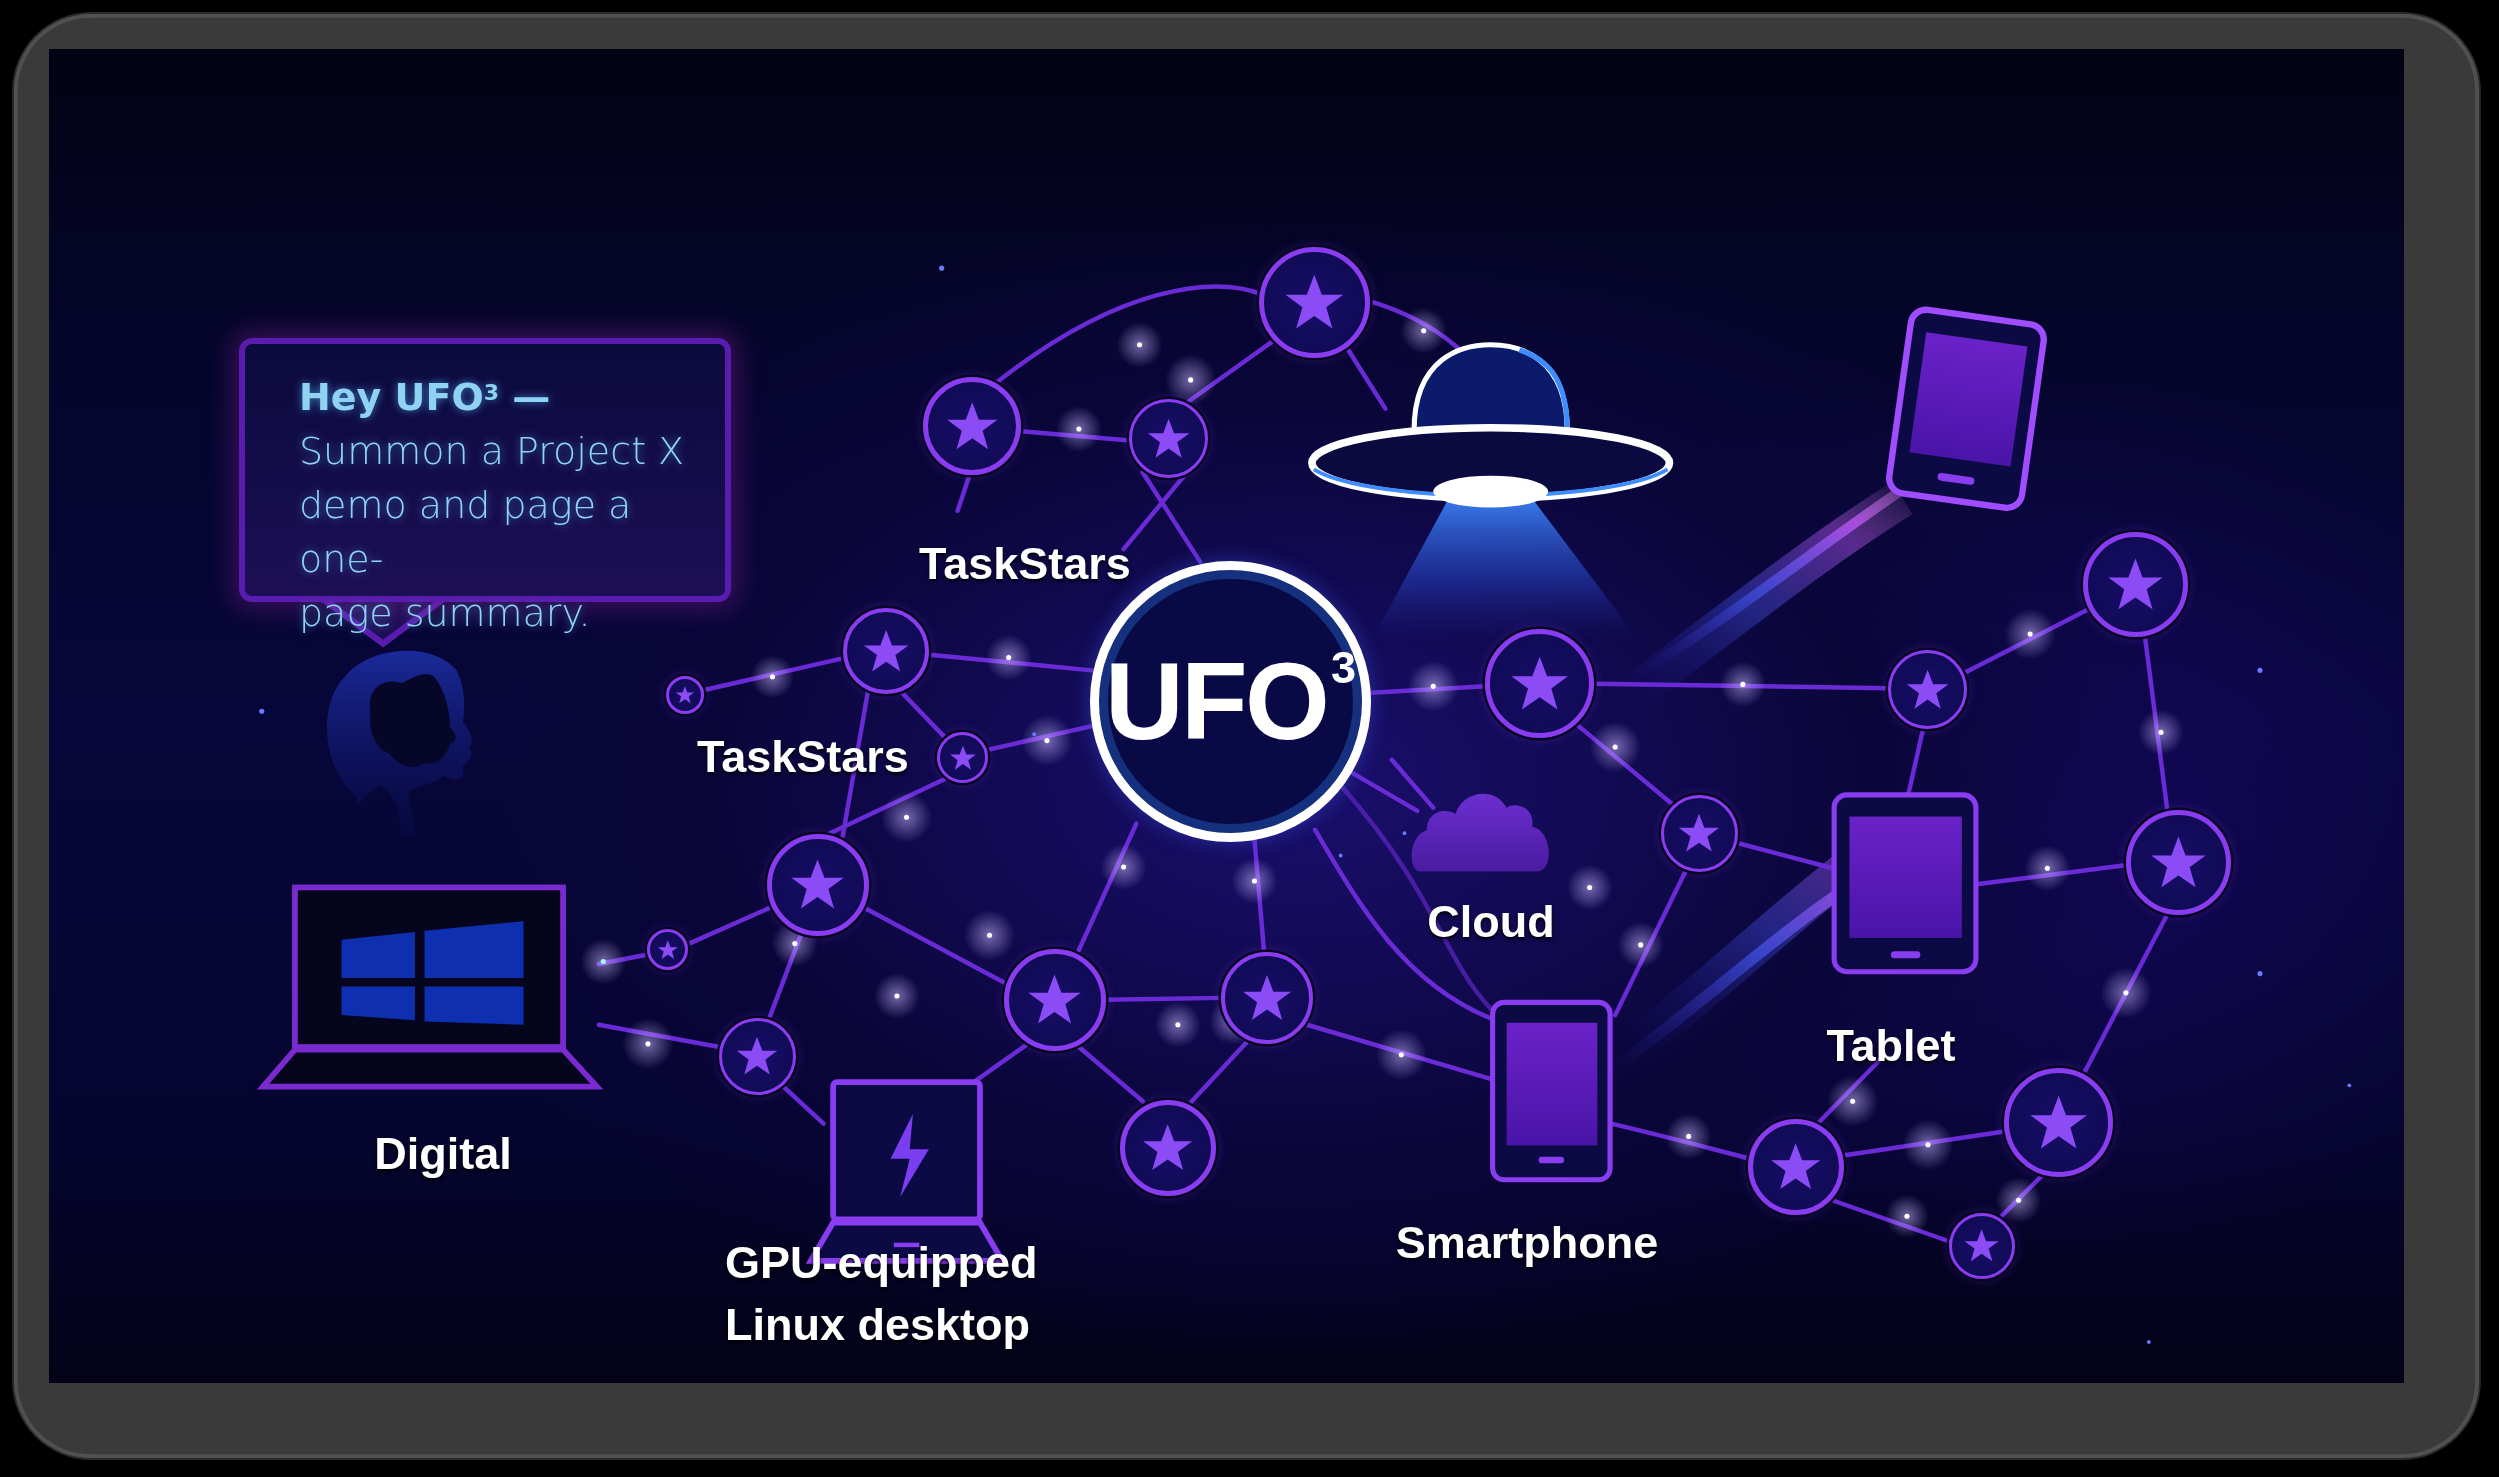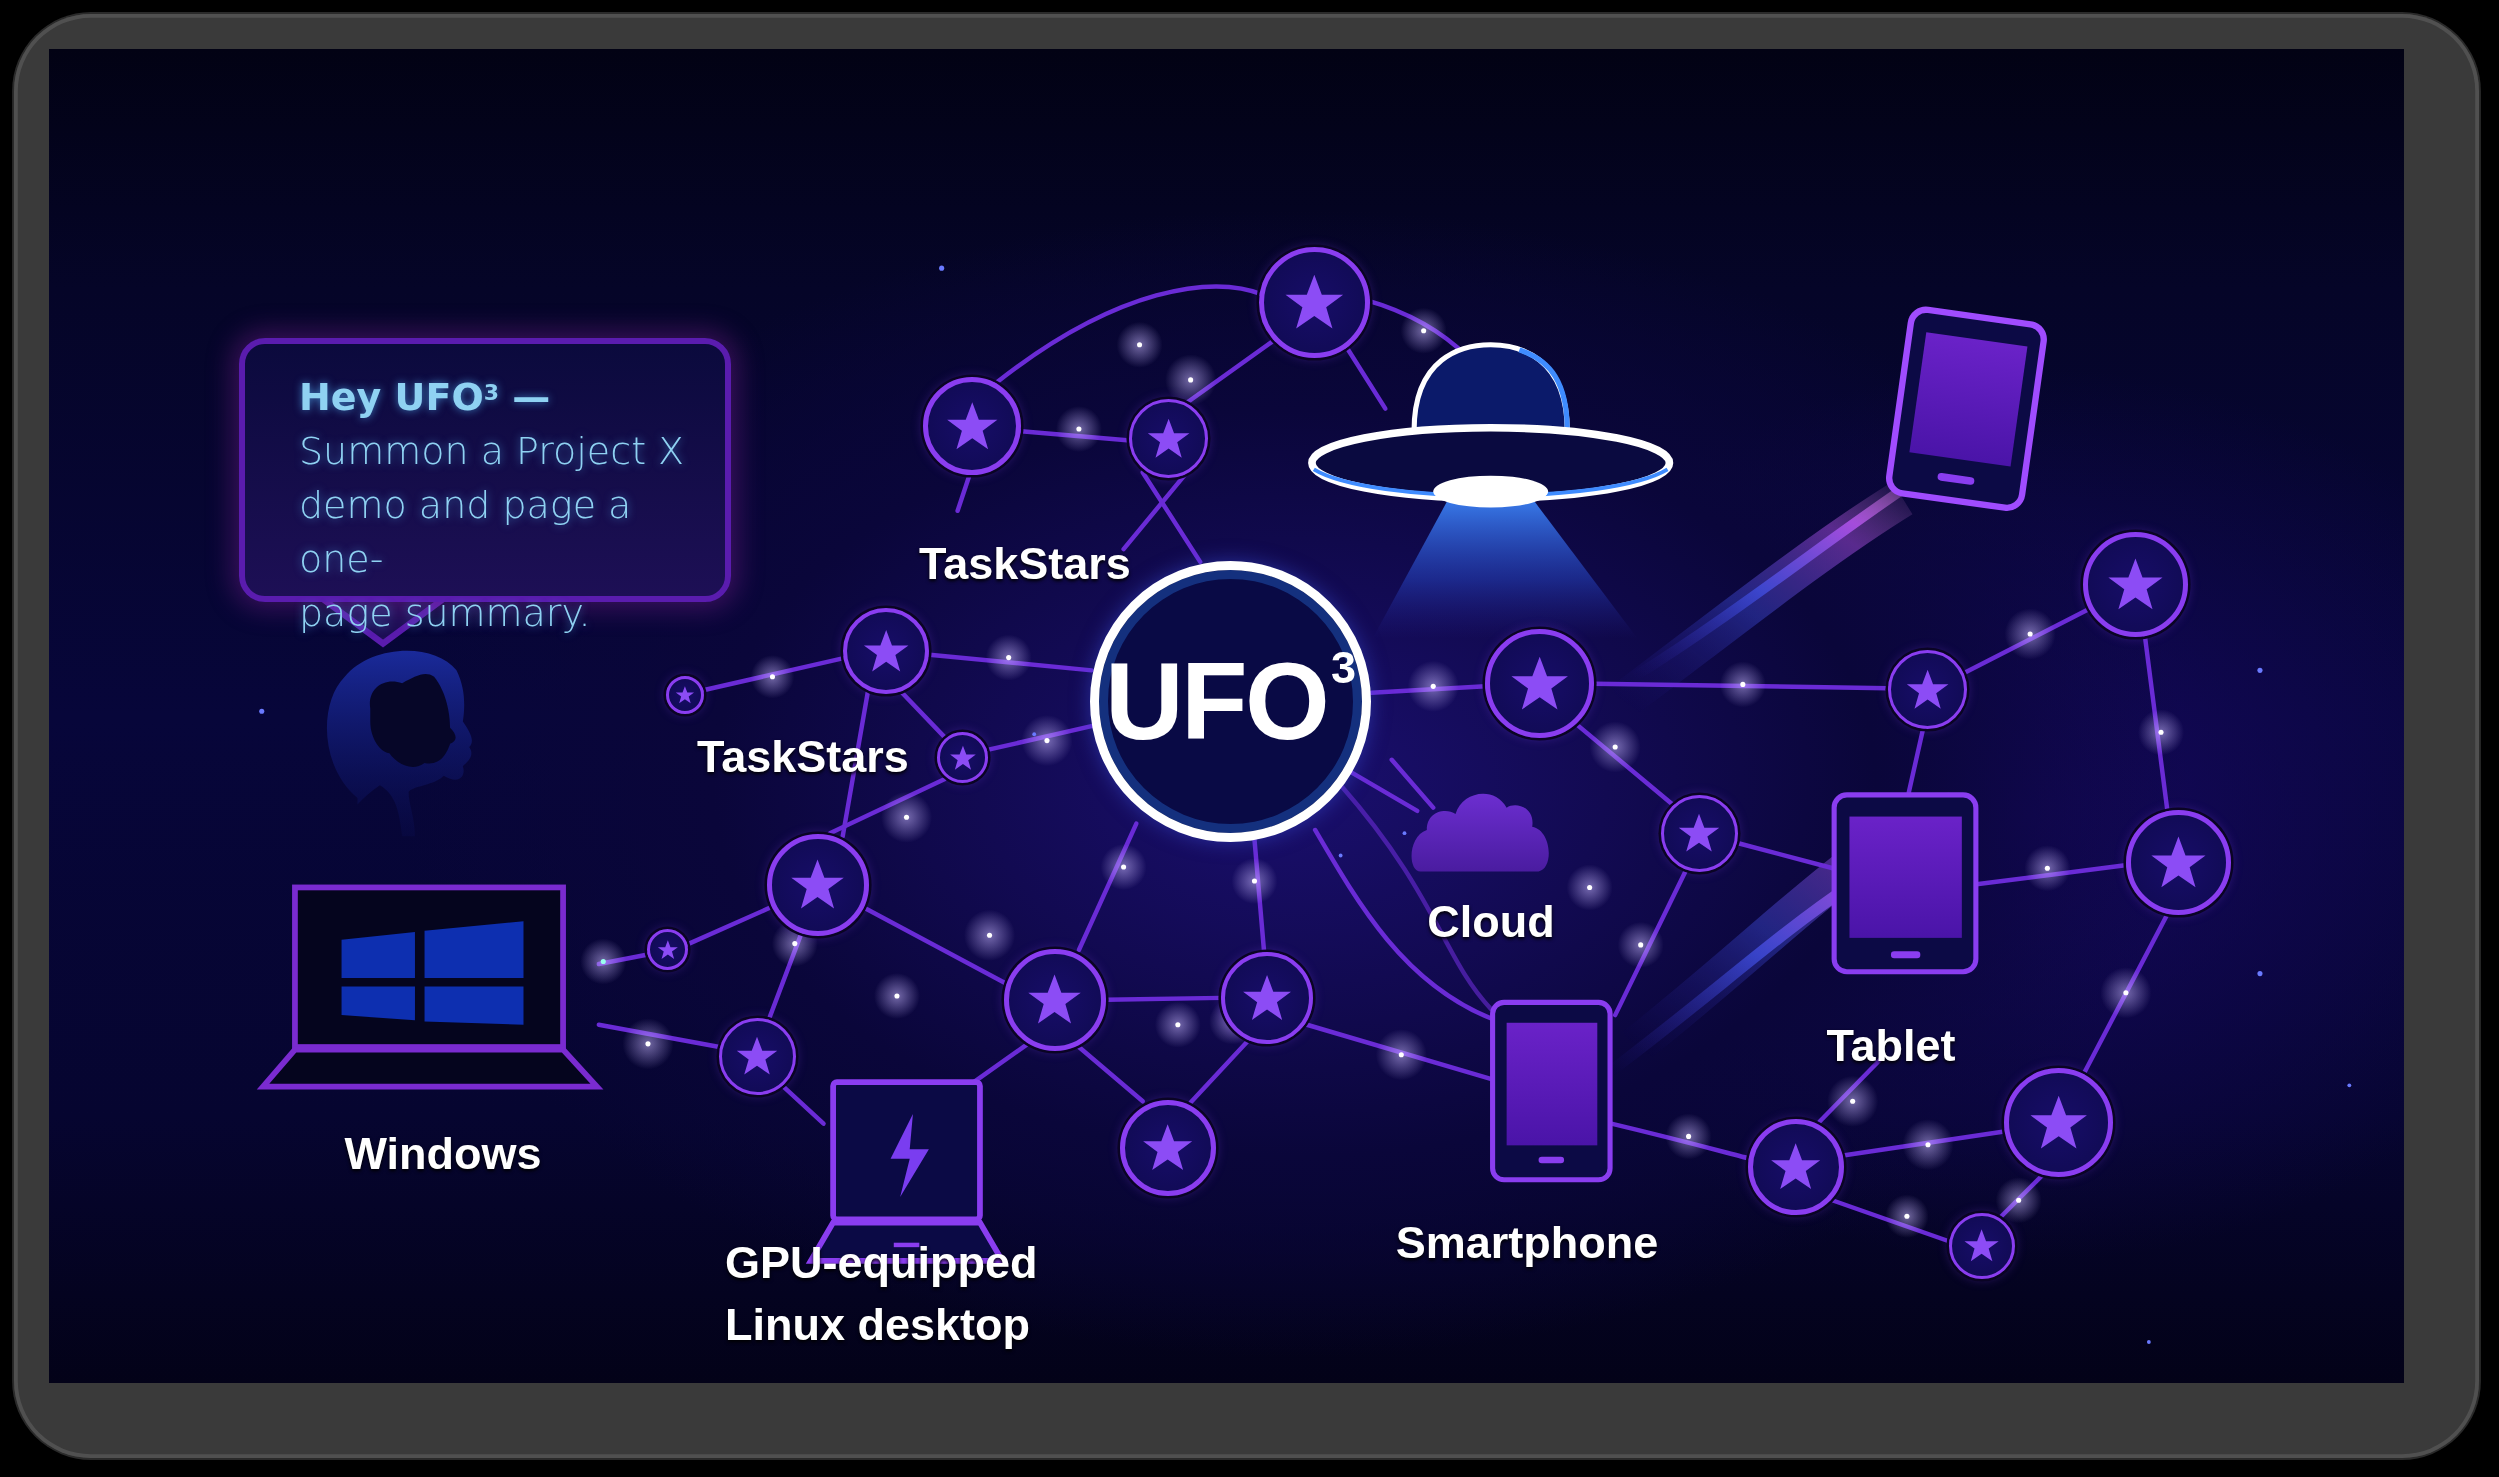--- a/index.html
+++ b/index.html
@@ -7,21 +7,21 @@
   .frame{position:absolute;left:14px;top:14px;width:2465px;height:1444px;border-radius:77px;background:#3a3a3a;box-shadow:inset 0 0 0 3.8px #505050, 0 0 0 1.9px #2a2a2a;}
   .canvas{position:absolute;left:49px;top:49px;width:2355px;height:1334px;overflow:hidden;
     background:
       radial-gradient(ellipse 894px 574px at 1245px 734px, #1a0f6e 0%, #120a52 35%, #0a063a 65%, rgba(5,4,30,0) 100%),
       radial-gradient(ellipse 574px 447px at 1979px 766px, #14085a 0%, rgba(10,6,58,0) 100%),
       linear-gradient(180deg,#020214 0%,#050528 18%,#07063a 50%,#060530 80%,#030218 100%);
   }
   .stage{position:absolute;left:-49px;top:-49px;width:2500px;height:1478px;}
   svg.net{position:absolute;left:0;top:0;width:2500px;height:1478px;}
   .title{position:absolute;left:0;width:2500px;top:82px;text-align:center;color:#fff;font-weight:700;font-size:102px;letter-spacing:0.6px;line-height:1;text-shadow:0 2.6px 5.1px #000;}
-  .bubble{position:absolute;left:239px;top:338px;width:492px;height:264px;box-sizing:border-box;border:6.4px solid #5a1cae;border-radius:26px;background:linear-gradient(180deg,#0b0a3d 0%,#1d0f55 100%);box-shadow:0 0 25.5px 6.4px rgba(120,30,140,.45);}
+  .bubble{position:absolute;left:239px;top:338px;width:492px;height:264px;box-sizing:border-box;border:6.4px solid #5a1cae;border-radius:13px;background:linear-gradient(180deg,#0b0a3d 0%,#1d0f55 100%);box-shadow:0 0 25.5px 6.4px rgba(120,30,140,.45);}
   .bubble-text{position:absolute;left:54px;top:25.5px;color:#8fd2f2;font-family:"DejaVu Sans",sans-serif;font-size:38px;line-height:54px;text-shadow:0 0 9px rgba(80,170,240,.7);font-weight:300;}
   .bubble-text .head{font-weight:700;}
   .bubble-text sup{font-size:22px;vertical-align:top;position:relative;top:-3.8px;}
   .label{position:absolute;color:#fff;font-weight:700;font-size:45px;line-height:1;white-space:nowrap;text-shadow:0 1.9px 3.8px #000;transform:translateX(-50%);}
   .label.left{transform:none;}
   .hub{position:absolute;left:1090px;top:561px;width:281px;height:281px;box-sizing:border-box;border-radius:50%;border:9px solid #fff;background:#090a45;box-shadow:inset 0 0 0 9px #14307e, 0 0 19px rgba(60,80,220,.5);}
   .hub-text{position:absolute;left:0;right:0;top:77px;text-align:center;color:#fff;font-weight:700;font-size:109px;line-height:1;letter-spacing:-2.6px;}
   .hub-text sup{font-size:45px;position:relative;top:-19px;margin-left:3.8px;letter-spacing:0;}
   .star-node{position:absolute;border-radius:50%;box-sizing:border-box;border:5.1px solid #8a3df0;background:radial-gradient(circle,#170d68 0%,#0f0a50 100%);box-shadow:0 0 0 2.6px #0a0424, 0 0 11.5px rgba(140,70,255,.35);display:flex;align-items:center;justify-content:center;}
   .star-node svg{width:62%;height:62%;}
@@ -369,21 +369,21 @@
         </div>
         <div class="star-node" style="left: 1949px; top: 1213px; width: 66px; height: 66px; border-width: 3.2px;">
           <svg viewBox="0 0 100 100">
             <polygon points="50,6 62,38 96,38 69,58 79,92 50,72 21,92 31,58 4,38 38,38" fill="#8c4cf5"></polygon>
           </svg>
         </div>
       </div>
 
   <div class="label" style="left:1025px;top:541px;">TaskStars</div>
   <div class="label" style="left:803px;top:734px;">TaskStars</div>
-  <div class="label" style="left:443px;top:1131px;">Windows</div>
+  <div class="label" style="left:443px;top:1131px;">Digital</div>
   <div class="label left" style="left:725px;top:1240px;">GPU-equipped</div>
   <div class="label left" style="left:725px;top:1302px;">Linux desktop</div>
   <div class="label" style="left:1491px;top:899px;">Cloud</div>
   <div class="label" style="left:1527px;top:1220px;">Smartphone</div>
   <div class="label" style="left:1891px;top:1023px;">Tablet</div>
 
  </div>
 </div>
 
 

